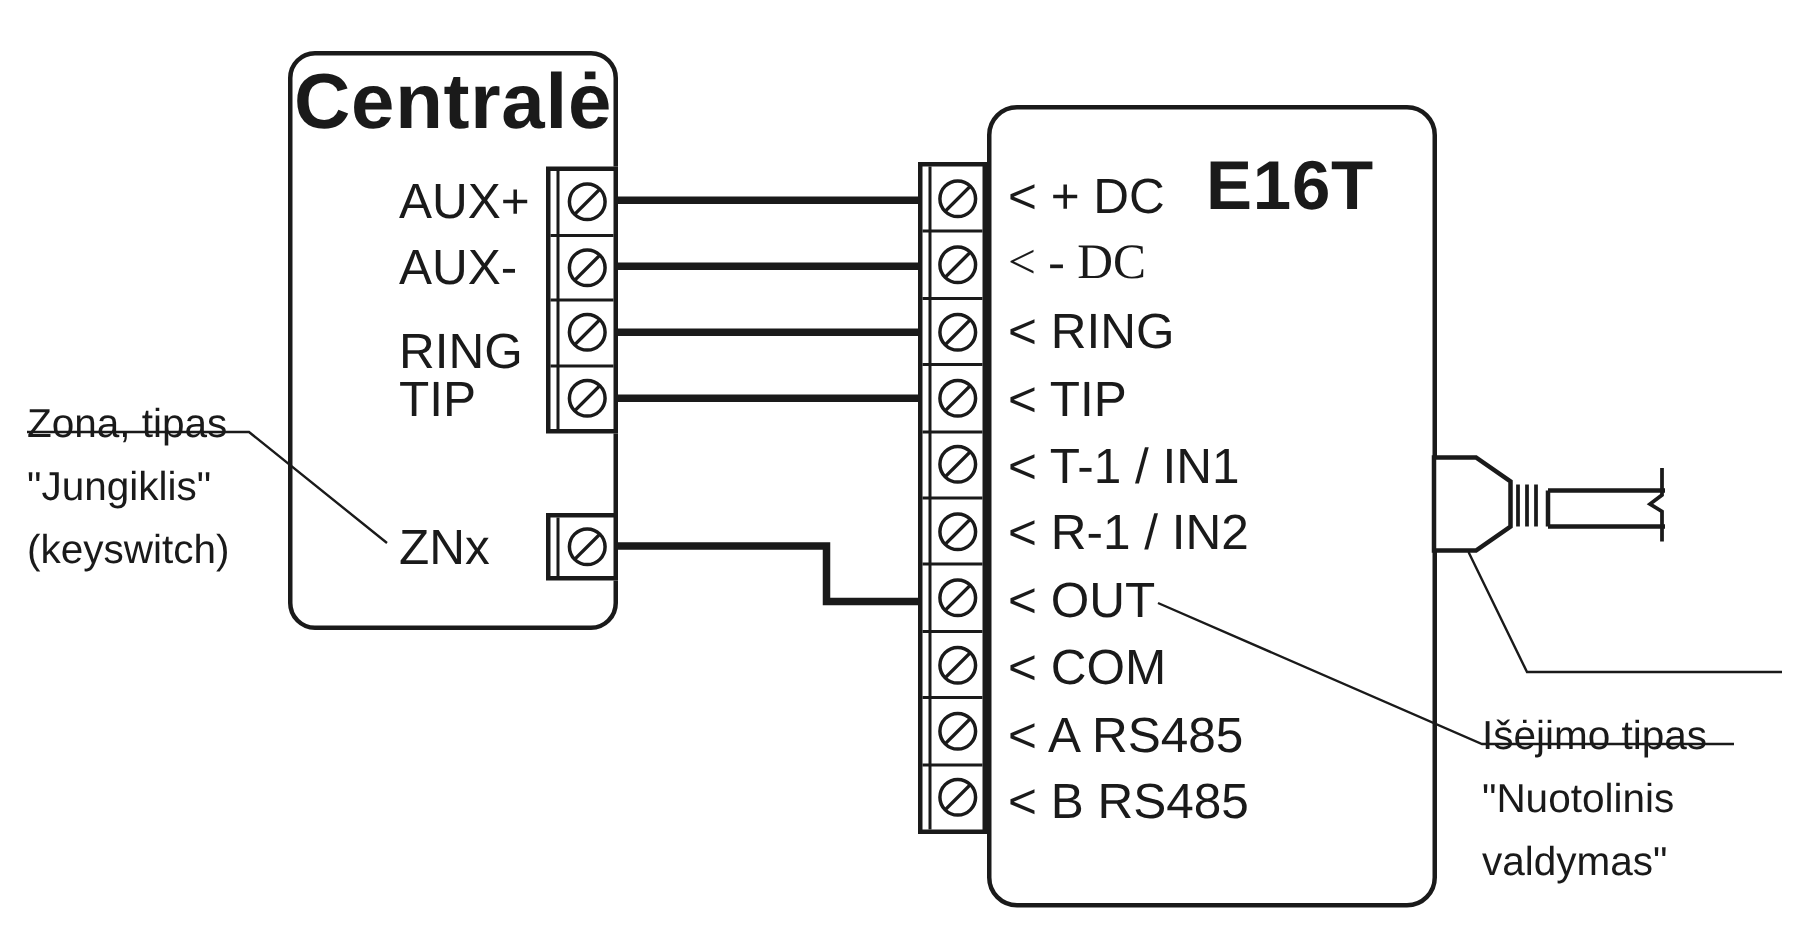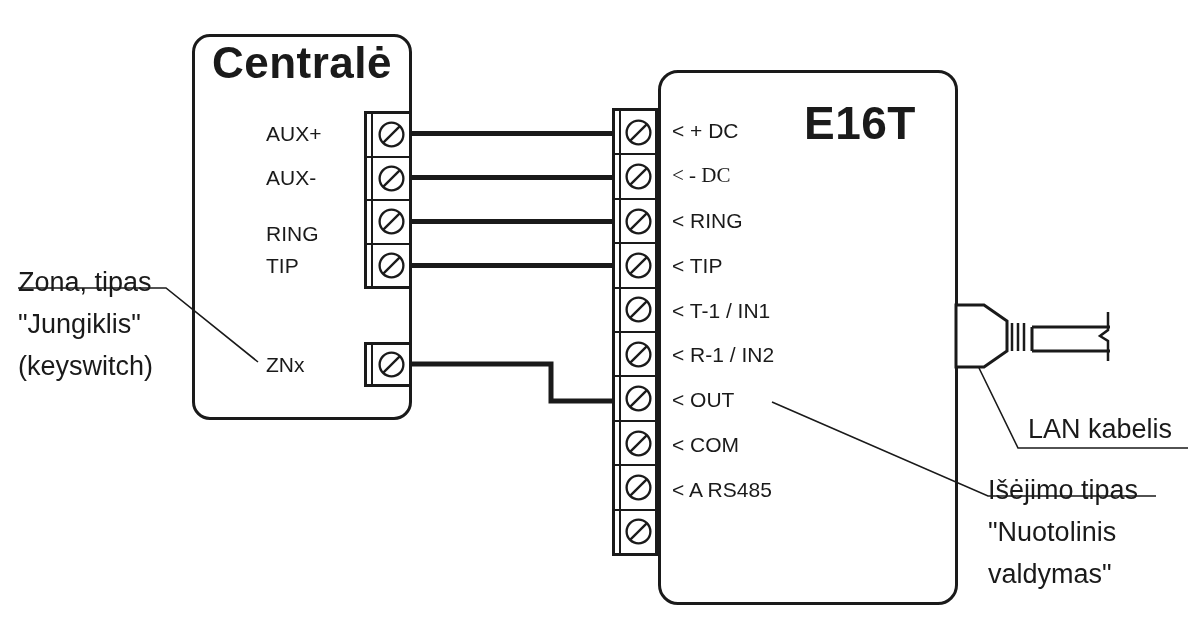--- a/index.html
+++ b/index.html
@@ -2,38 +2,38 @@
 <html><head>
 <meta charset="utf-8">
 <style>
   html,body { margin:0; padding:0; background:#ffffff; }
   .stage {
     position:relative; width:1200px; height:629px; background:#ffffff;
     font-family:"Liberation Sans", sans-serif; color:#1a1a1a; overflow:hidden;
   }
   .box { position:absolute; border:3px solid #1a1a1a; border-radius:18px; background:transparent; box-sizing:border-box; }
   .device-title { position:absolute; font-weight:bold; text-align:center; white-space:nowrap; letter-spacing:0.5px; }
-  .tlabel { position:absolute; font-size:21px; line-height:33px; white-space:nowrap; }
+  .tlabel { position:absolute; font-size:33px; line-height:33px; white-space:nowrap; }
   .tblock { position:absolute; border:3px solid #1a1a1a; background:#ffffff; display:flex; flex-direction:column; box-sizing:border-box; }
   .tblock::before { content:""; position:absolute; top:0; bottom:0; left:4px; width:2px; background:#1a1a1a; }
   .cell { flex:1; display:flex; align-items:center; justify-content:center; padding-left:7px; min-height:0; }
   .cell + .cell { border-top:2.5px solid #1a1a1a; }
   svg.screw { width:29px; height:29px; display:block; }
   svg.screw circle, svg.screw line { stroke:#1a1a1a; stroke-width:2.4; fill:none; }
   .overlay { position:absolute; left:0; top:0; width:1200px; height:629px; pointer-events:none; }
   .ann { position:absolute; font-size:27px; line-height:31px; white-space:nowrap; }
   .ann div { display:block;margin-top:11px; }
 </style>
 </head>
 <body>
 
 <div class="stage">
 
   <div class="box" style="left:192px; top:34px; width:220px; height:386px;"></div>
-  <div class="device-title" style="left:192px; top:38px; width:220px; font-size:44px;">Centralė</div>
+  <div class="device-title" style="left:192px; top:38px; width:220px; font-size:52px;">Centralė</div>
 
   <div class="tlabel" style="left:266px; top:117px;">AUX+</div>
   <div class="tlabel" style="left:266px; top:161px;">AUX-</div>
   <div class="tlabel" style="left:266px; top:205px;margin-top:12px;">RING</div>
   <div class="tlabel" style="left:266px; top:249px;">TIP</div>
   <div class="tlabel" style="left:266px; top:348px;">ZNx</div>
 
   <div class="tblock" style="left:364px; top:111px; width:48px; height:178px;">
     <div class="cell">
         <svg class="screw" viewBox="0 0 30 30">
@@ -138,34 +138,34 @@
 
   <div class="tlabel" style="left:672px; top:114px;">&lt; + DC</div>
   <div class="tlabel" style="left:672px; top:159px;font-family:Liberation Serif, serif;">&lt; - DC</div>
   <div class="tlabel" style="left:672px; top:204px;">&lt; RING</div>
   <div class="tlabel" style="left:672px; top:249px;">&lt; TIP</div>
   <div class="tlabel" style="left:672px; top:294px;">&lt; T-1 / IN1</div>
   <div class="tlabel" style="left:672px; top:338px;">&lt; R-1 / IN2</div>
   <div class="tlabel" style="left:672px; top:383px;">&lt; OUT</div>
   <div class="tlabel" style="left:672px; top:428px;">&lt; COM</div>
   <div class="tlabel" style="left:672px; top:473px;">&lt; A RS485</div>
+  <div class="tlabel" style="left:672px; top:517px;">&lt; B RS485</div>
 
   <div class="ann" style="left:18px; top:256px;">
     <div>Zona, tipas</div>
     <div>"Jungiklis"</div>
     <div>(keyswitch)</div>
   </div>
 
   <div class="ann" style="left:988px; top:464px;">
     <div>Išėjimo tipas</div>
     <div>"Nuotolinis</div>
     <div>valdymas"</div>
   </div>
 
-  <div class="ann" style="left:1028px; top:414px;">LAN kabelis</div>
 
   <svg class="overlay" viewBox="0 0 1200 629">
     <g stroke="#1a1a1a" fill="none">
       <line x1="412" y1="133.5" x2="612" y2="133.5" stroke-width="5"></line>
       <line x1="412" y1="177.5" x2="612" y2="177.5" stroke-width="5"></line>
       <line x1="412" y1="221.5" x2="612" y2="221.5" stroke-width="5"></line>
       <line x1="412" y1="265.5" x2="612" y2="265.5" stroke-width="5"></line>
       <polyline points="412,364 551,364 551,401 612,401" stroke-width="5"></polyline>
 
       <polyline points="18,288 166,288 258,362" stroke-width="1.6"></polyline>

